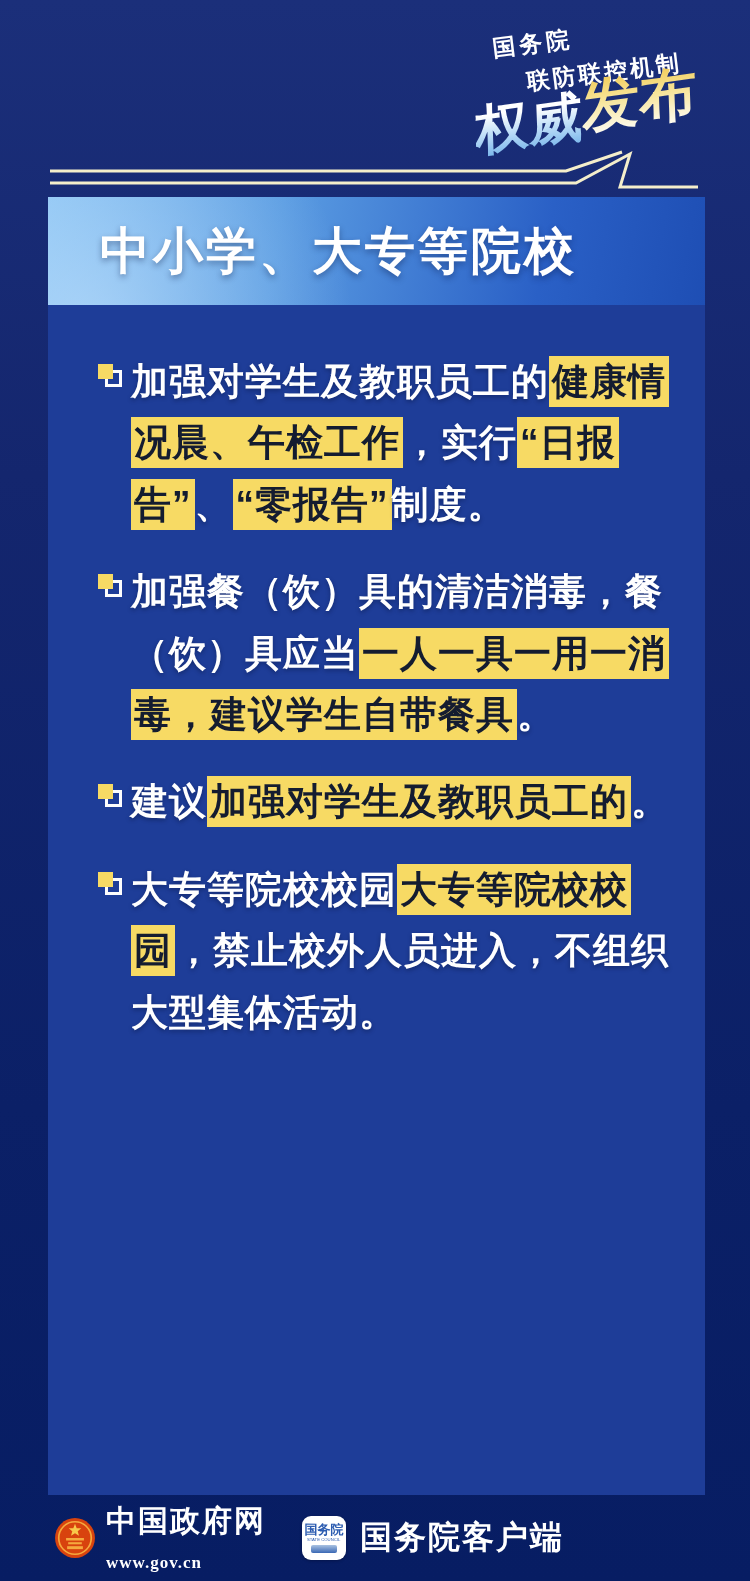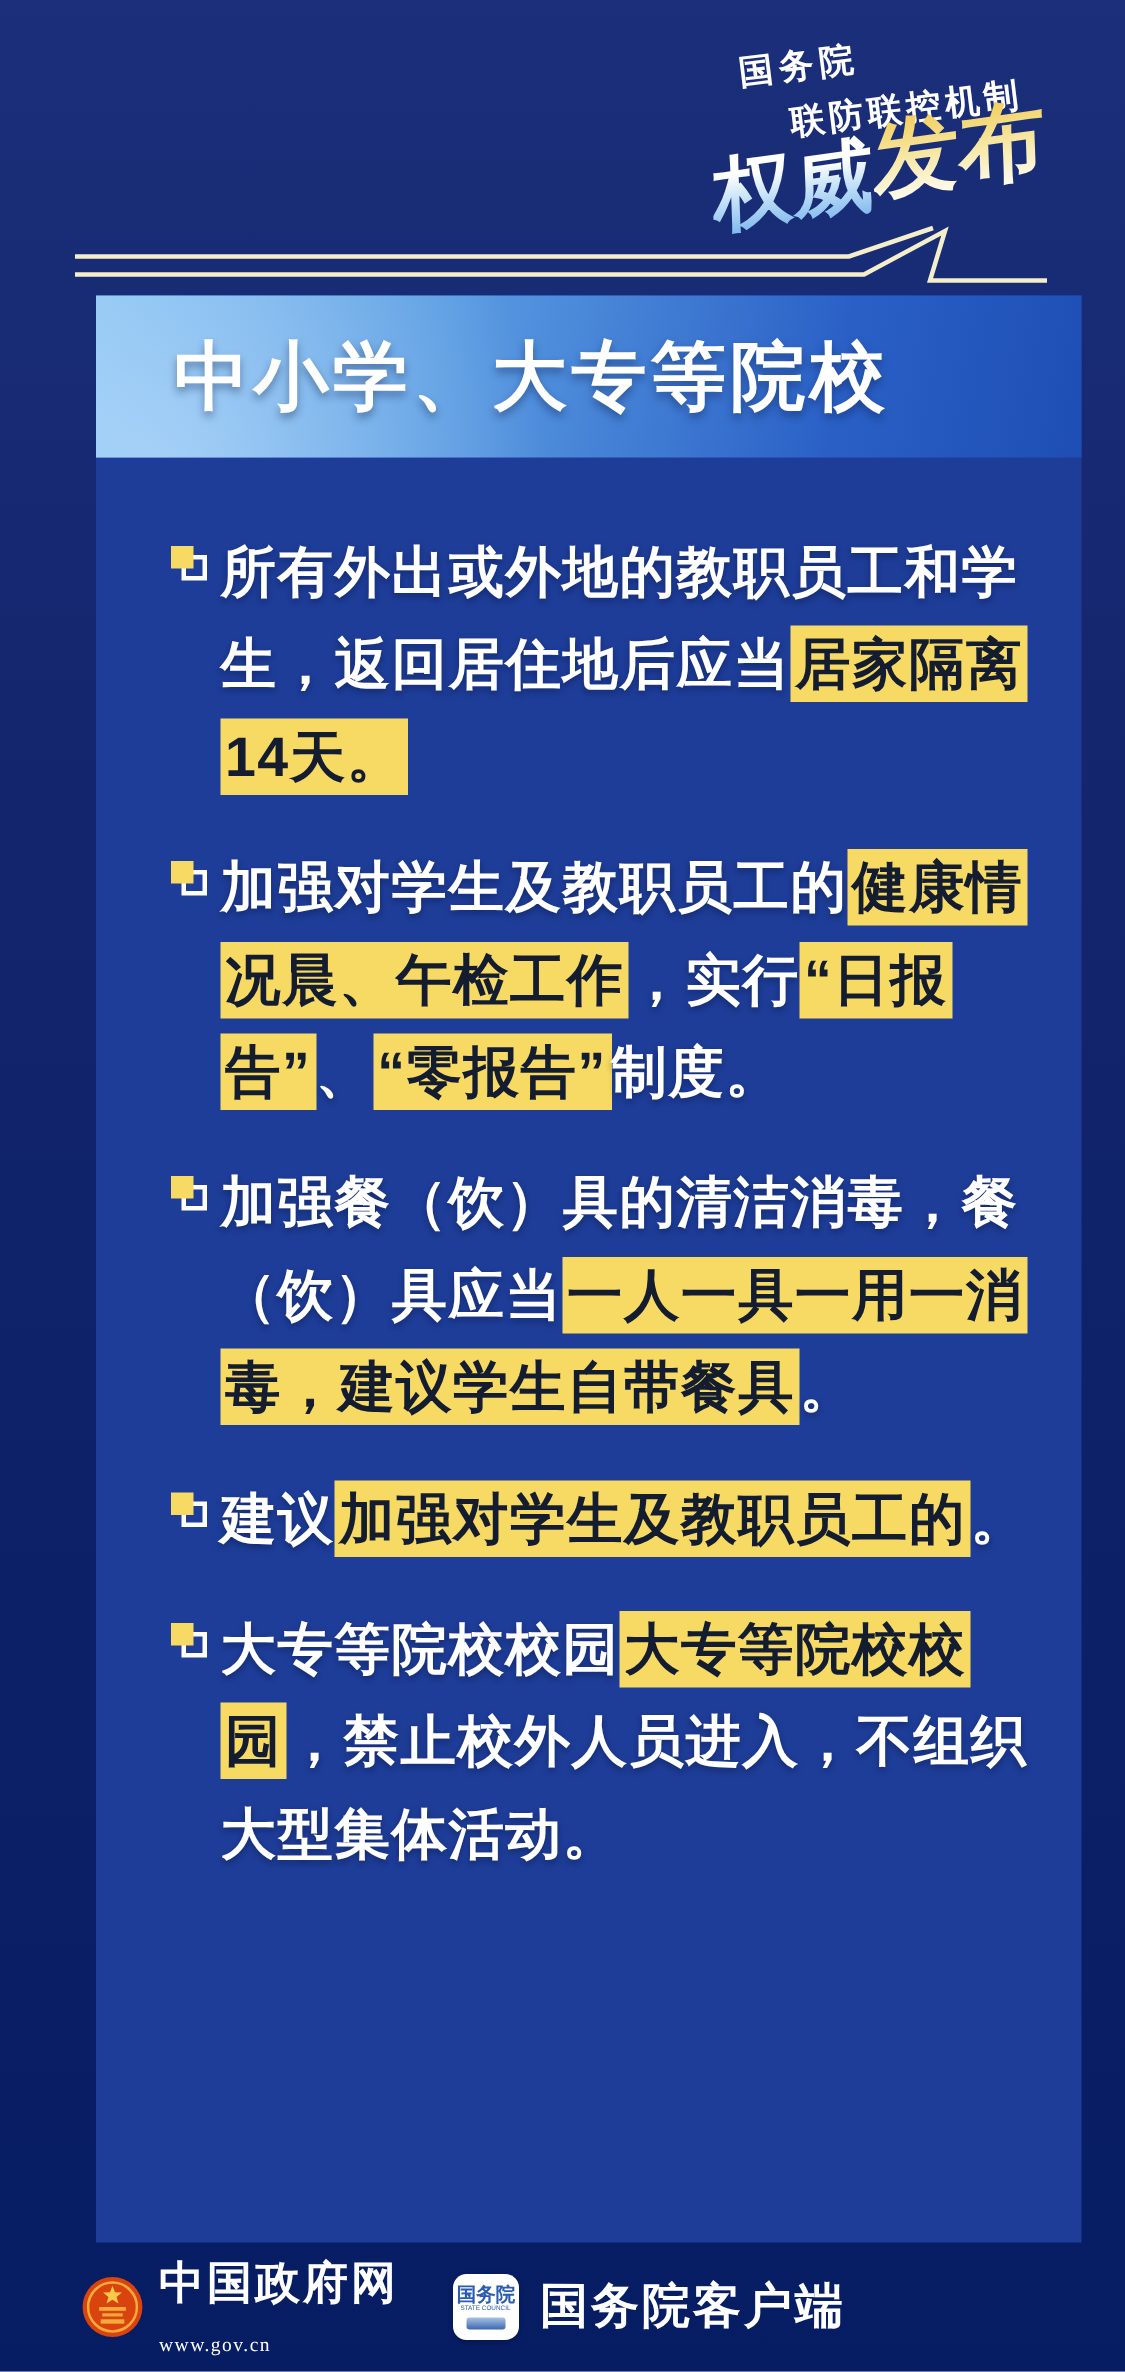--- a/index.html
+++ b/index.html
@@ -16,21 +16,21 @@
     background:linear-gradient(180deg,#ffffff 28%,#c2e0f8 58%,#7db8ec 95%);
     -webkit-background-clip:text;background-clip:text;color:transparent;}
   .stamp-right{font-size:58px;font-weight:bold;display:inline-block;transform:translateY(-7px);
     background:linear-gradient(180deg,#f1c84d 5%,#f7e59c 45%,#ffffff 92%);
     -webkit-background-clip:text;background-clip:text;color:transparent;}
 
   
   .frame{position:absolute;left:0;top:0;pointer-events:none;}
 
   
-  .card{position:absolute;left:64px;top:197px;width:657px;height:1298px;background:#1e3d98;}
+  .card{position:absolute;left:48px;top:197px;width:657px;height:1298px;background:#1e3d98;}
   .banner{height:108px;box-sizing:border-box;display:flex;align-items:center;padding-left:52px;
     background:
       radial-gradient(circle at 6% 120%,rgba(205,232,255,.55),rgba(205,232,255,0) 42%),
       linear-gradient(100deg,#85c0f2 0%,#5a9ce2 35%,#2a60c6 75%,#1e4eb4 100%);}
   .banner h1{margin:0;font-size:50px;color:#fff;font-weight:bold;letter-spacing:3px;
     text-shadow:0 3px 6px rgba(10,25,70,.4);}
 
   .bullets{padding:46px 8px 0 50px;}
   .bullet{display:flex;margin-bottom:26px;}
   .marker{width:24px;height:24px;position:relative;flex:0 0 24px;margin-top:13px;margin-right:9px;display:block;}
@@ -41,21 +41,21 @@
     width:566px;text-shadow:0 2px 4px rgba(4,14,50,.4);}
   .hl{background:#f7da64;color:#141c30;padding:5px 3px;text-shadow:none;
     -webkit-box-decoration-break:clone;box-decoration-break:clone;}
 
   
   .footer{position:absolute;left:0;top:1495px;width:644px;height:86px;box-sizing:border-box;
     display:flex;align-items:center;padding-left:54px;}
   .emblem{width:42px;height:42px;flex:0 0 42px;}
   .gov{margin-left:10px;}
   .gov-name{font-size:30px;color:#fff;font-weight:bold;letter-spacing:2px;line-height:1.1;}
-  .gov-url{font-size:13px;color:#fff;font-family:"Liberation Serif",serif;font-weight:normal;
+  .gov-url{font-size:17px;color:#fff;font-family:"Liberation Serif",serif;font-weight:bold;
     margin-top:16px;letter-spacing:1px;}
   .app-icon{margin-left:36px;width:44px;height:44px;background:#fff;border-radius:9px;flex:0 0 44px;
     display:flex;flex-direction:column;align-items:center;justify-content:center;
     box-shadow:0 1px 3px rgba(0,0,20,.3);}
   .app-icon-title{color:#2c5cb0;font-size:13px;font-weight:bold;letter-spacing:0;line-height:1;}
   .app-icon-sub{color:#2c5cb0;font-size:5px;line-height:1.4;transform:scale(.85);}
   .app-icon-art{width:26px;height:8px;background:linear-gradient(180deg,#a9c2e2,#3a68b4);
     border-radius:2px;margin-top:2px;}
   .app-name{margin-left:14px;font-size:32px;color:#fff;font-weight:bold;letter-spacing:2px;}
 </style>
@@ -82,27 +82,20 @@
   </div>
   <div class="stamp">
     <span class="stamp-left">权威</span><span class="stamp-right">发布</span>
   </div>
 
   <div class="card">
     <div class="banner">
       <h1>中小学、大专等院校</h1>
     </div>
     <div class="bullets">
-        <div class="bullet">
-          <span class="marker">
-            <i class="marker-outline"></i>
-            <i class="marker-fill"></i>
-          </span>
-          <div class="bullet-text"><span>所有外出或外地的教职员工和学生，返回居住地后应当</span><span class="hl">居家隔离14天。</span></div>
-        </div>
         <div class="bullet">
           <span class="marker">
             <i class="marker-outline"></i>
             <i class="marker-fill"></i>
           </span>
           <div class="bullet-text"><span>加强对学生及教职员工的</span><span class="hl">健康情况晨、午检工作</span><span>，实行</span><span class="hl">“日报告”</span><span>、</span><span class="hl">“零报告”</span><span>制度。</span></div>
         </div>
         <div class="bullet">
           <span class="marker">
             <i class="marker-outline"></i>

